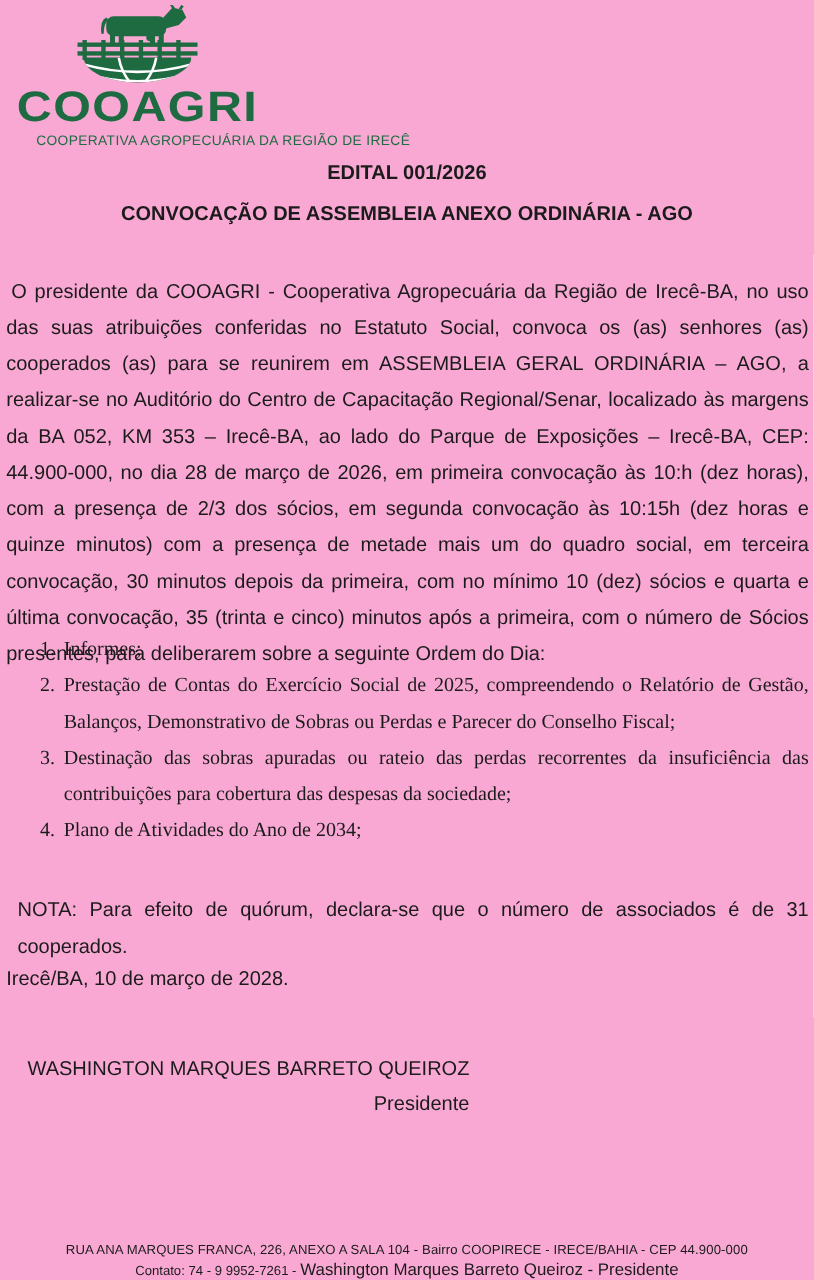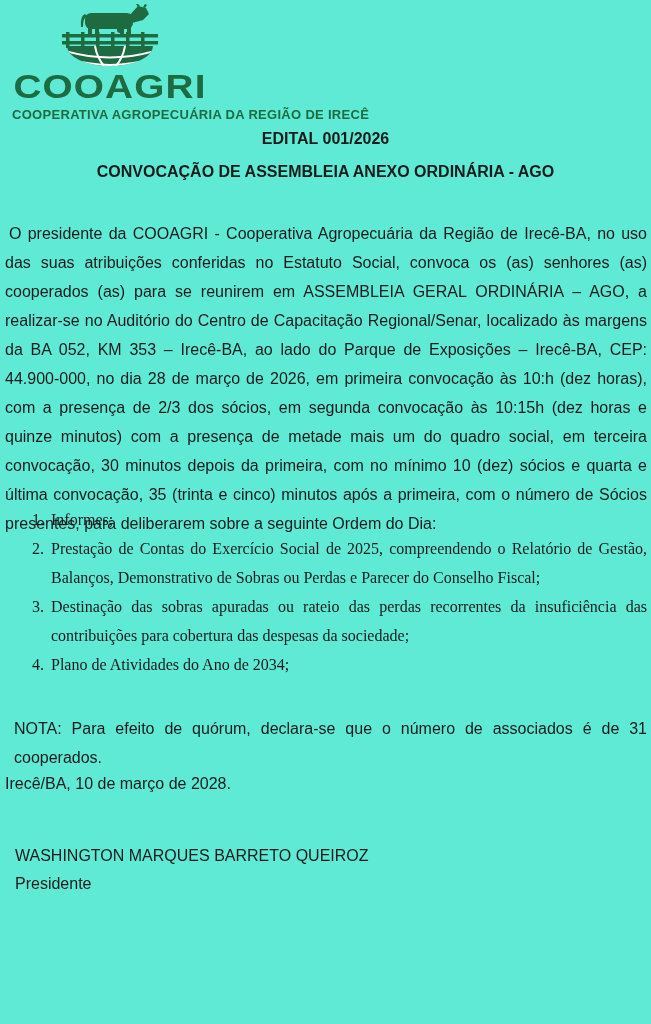--- a/index.html
+++ b/index.html
@@ -1,20 +1,20 @@
 <!DOCTYPE html>
 <html lang="pt" style="--brand-green: #1e6b42;"><head>
 <meta charset="utf-8">
 <style>
   html, body { margin: 0; padding: 0; background: #ffffff; }
   .page {
     position: relative;
     width: 651px;
     height: 1024px;
-    background: #5eead4;
+    background: #f9a8d4;
     font-family: "Liberation Sans", sans-serif;
     color: #1b1b1b;
     overflow: hidden;
   }
 
   
   .logo {
     position: absolute;
     top: 4px;
     left: 12px;
@@ -27,25 +27,26 @@
     font-weight: bold;
     font-size: 34px;
     line-height: 1;
     letter-spacing: 1px;
     transform: scaleX(1.14);
     transform-origin: center;
     margin-top: 1px;
     white-space: nowrap;
   }
   .tagline {
-    font-size: 13px;
-    font-weight: bold;
+    font-size: 11px;
+    font-weight: normal;
     letter-spacing: 0.3px;
     white-space: nowrap;
     margin-top: 4px;
+    margin-left: 17px;
   }
 
   
   .title-line { position: absolute; left: 0; right: 0; text-align: center; font-weight: bold; font-size: 16px; }
   .title-line.l1 { top: 130px; }
   .title-line.l2 { top: 163px; }
 
   
   .intro {
     position: absolute;
@@ -59,21 +60,21 @@
   .agenda-wrap li { text-align: justify; padding-left: 3px; }
 
   .nota {
     position: absolute;
     top: 698px; left: 14px; right: 4px;
     font-size: 16px; line-height: 29px;
     text-align: justify;
   }
   .dateline { position: absolute; top: 775px; left: 5px; font-size: 16px; }
 
-  .signature { position: absolute; top: 842px; left: 15px; font-size: 16px; line-height: 28px; }
+  .signature { position: absolute; top: 842px; left: 22px; font-size: 16px; line-height: 28px; text-align: right; }
 
   
   .footer { position: absolute; bottom: 1px; left: 0; right: 0; text-align: center; }
   .footer-address { font-size: 10.5px; letter-spacing: 0.1px; }
   .footer-contact { font-size: 10.5px; margin-top: 2px; }
   .footer-contact .contact-name { font-size: 13.5px; margin-left: 3px; }
 </style>
 </head>
 <body>
 
@@ -141,14 +142,20 @@
 
   <p class="nota">NOTA: Para efeito de quórum, declara-se que o número de associados é de 31 cooperados.</p>
 
   <div class="dateline">Irecê/BA, 10 de março de 2028.</div>
 
   <div class="signature">
     <div>WASHINGTON MARQUES BARRETO QUEIROZ</div>
     <div>Presidente</div>
   </div>
 
+  <div class="footer">
+    <div class="footer-address">RUA ANA MARQUES FRANCA, 226, ANEXO A SALA 104 - Bairro COOPIRECE - IRECE/BAHIA - CEP 44.900-000</div>
+    <div class="footer-contact">
+      <span>Contato: 74 - 9 9952-7261 -</span><span class="contact-name">Washington Marques Barreto Queiroz - Presidente</span>
+    </div>
+  </div>
 
 </div>
 
 </body></html>

